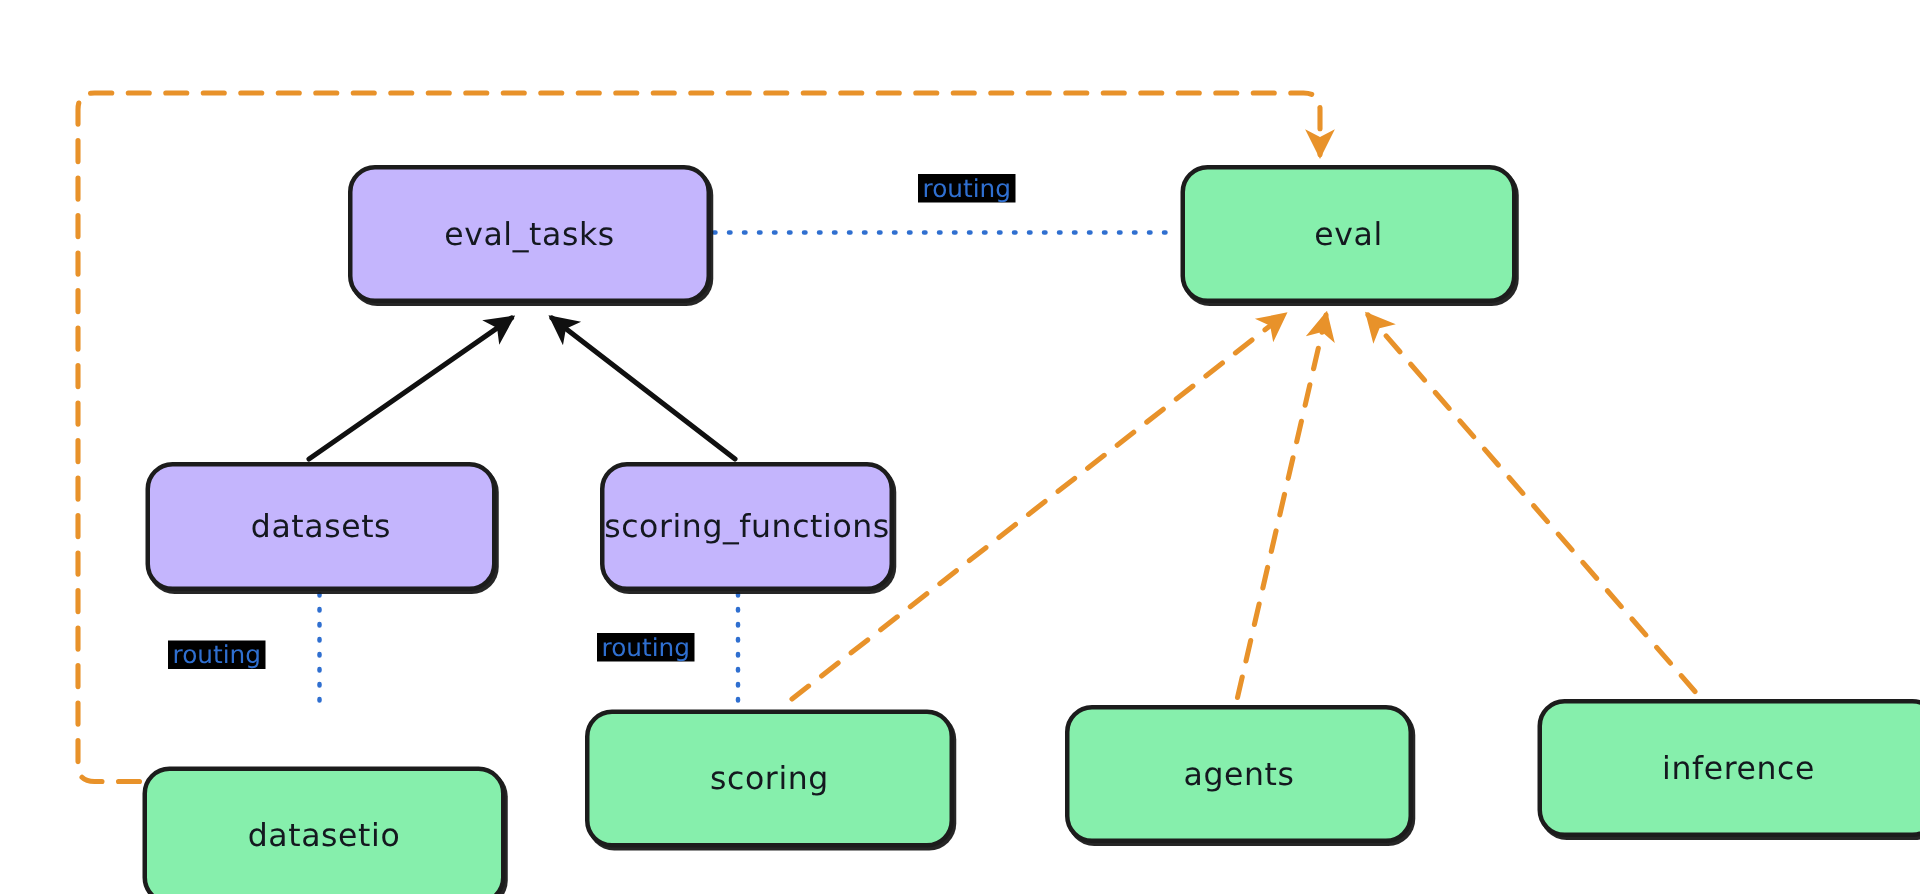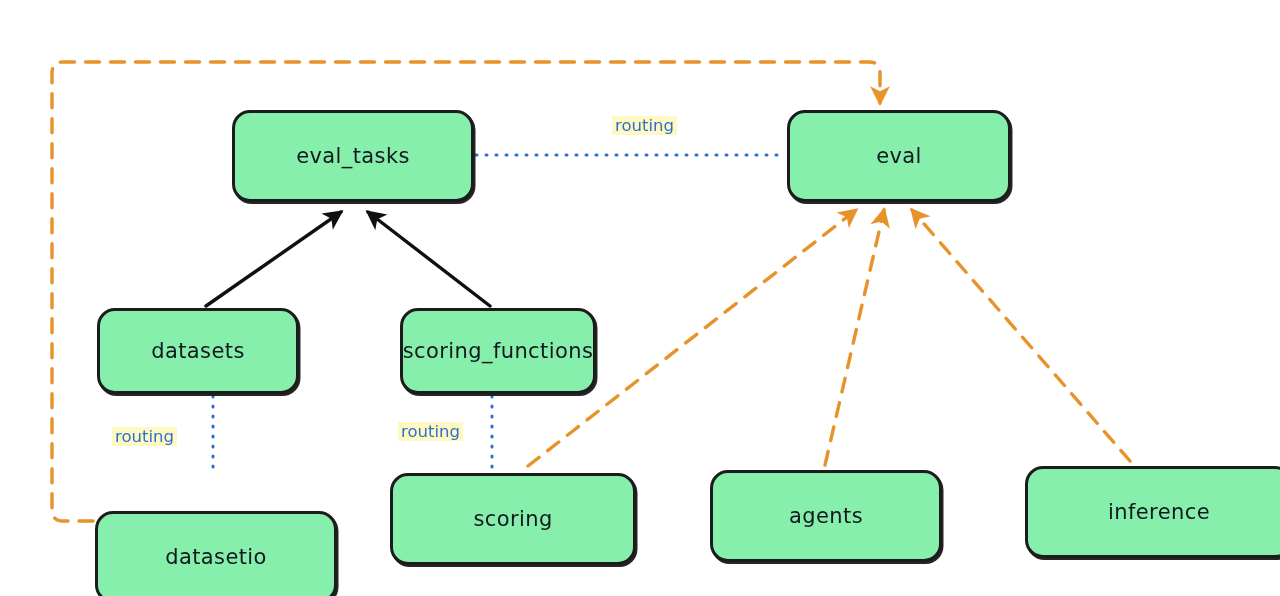--- a/index.html
+++ b/index.html
@@ -31,40 +31,40 @@
     position: absolute;
     box-sizing: border-box;
     border: 3px solid #1c1c1c;
     border-radius: 18px;
     display: flex;
     align-items: center;
     justify-content: center;
     box-shadow: 1.5px 2px 0 0 rgba(20,20,20,0.92);
   }
   .node-api {
-    background: #86efac;
+    background: #c4b5fd;
   }
   .node-provider {
     background: #86efac;
   }
   .node-label {
     font-family: "DejaVu Sans", sans-serif;
     font-size: 21px;
     color: #14181f;
     letter-spacing: 0.4px;
     white-space: nowrap;
     pointer-events: none;
   }
   .edge-label {
     position: absolute;
     font-family: "DejaVu Sans", sans-serif;
     font-size: 16.5px;
     color: #2f6fd0;
     white-space: nowrap;
-    background: #fef9c3;
+    background: #000000;
     padding: 0 3px;
   }
 </style>
 </head>
 <body>
 
 <div id="diagram-root">
 
   <svg id="edge-layer" viewBox="0 0 1280 596">
     <defs>
@@ -96,21 +96,21 @@
   </svg>
 
   <div class="node node-api" style="left:232px; top:110px; width:242px; height:92px;">
     <span class="node-label">eval_tasks</span>
   </div>
 
   <div class="node node-provider" style="left:787px; top:110px; width:224px; height:92px;">
     <span class="node-label">eval</span>
   </div>
 
-  <div class="node node-api" style="left:97px; top:308px; width:202px; height:86px;">
+  <div class="node node-api" style="left:97px; top:308px; width:234px; height:86px;">
     <span class="node-label">datasets</span>
   </div>
 
   <div class="node node-api" style="left:400px; top:308px; width:196px; height:86px;">
     <span class="node-label">scoring_functions</span>
   </div>
 
   <div class="node node-provider" style="left:95px; top:475px; width:242px; height:92px;margin-top:36px;">
     <span class="node-label">datasetio</span>
   </div>

